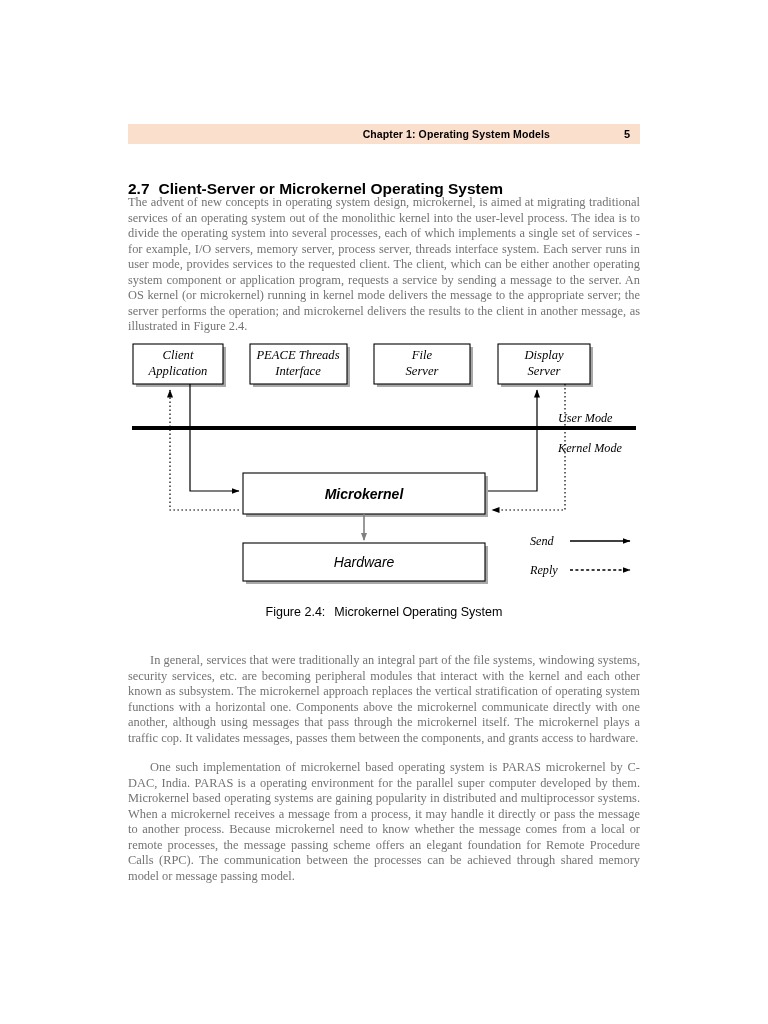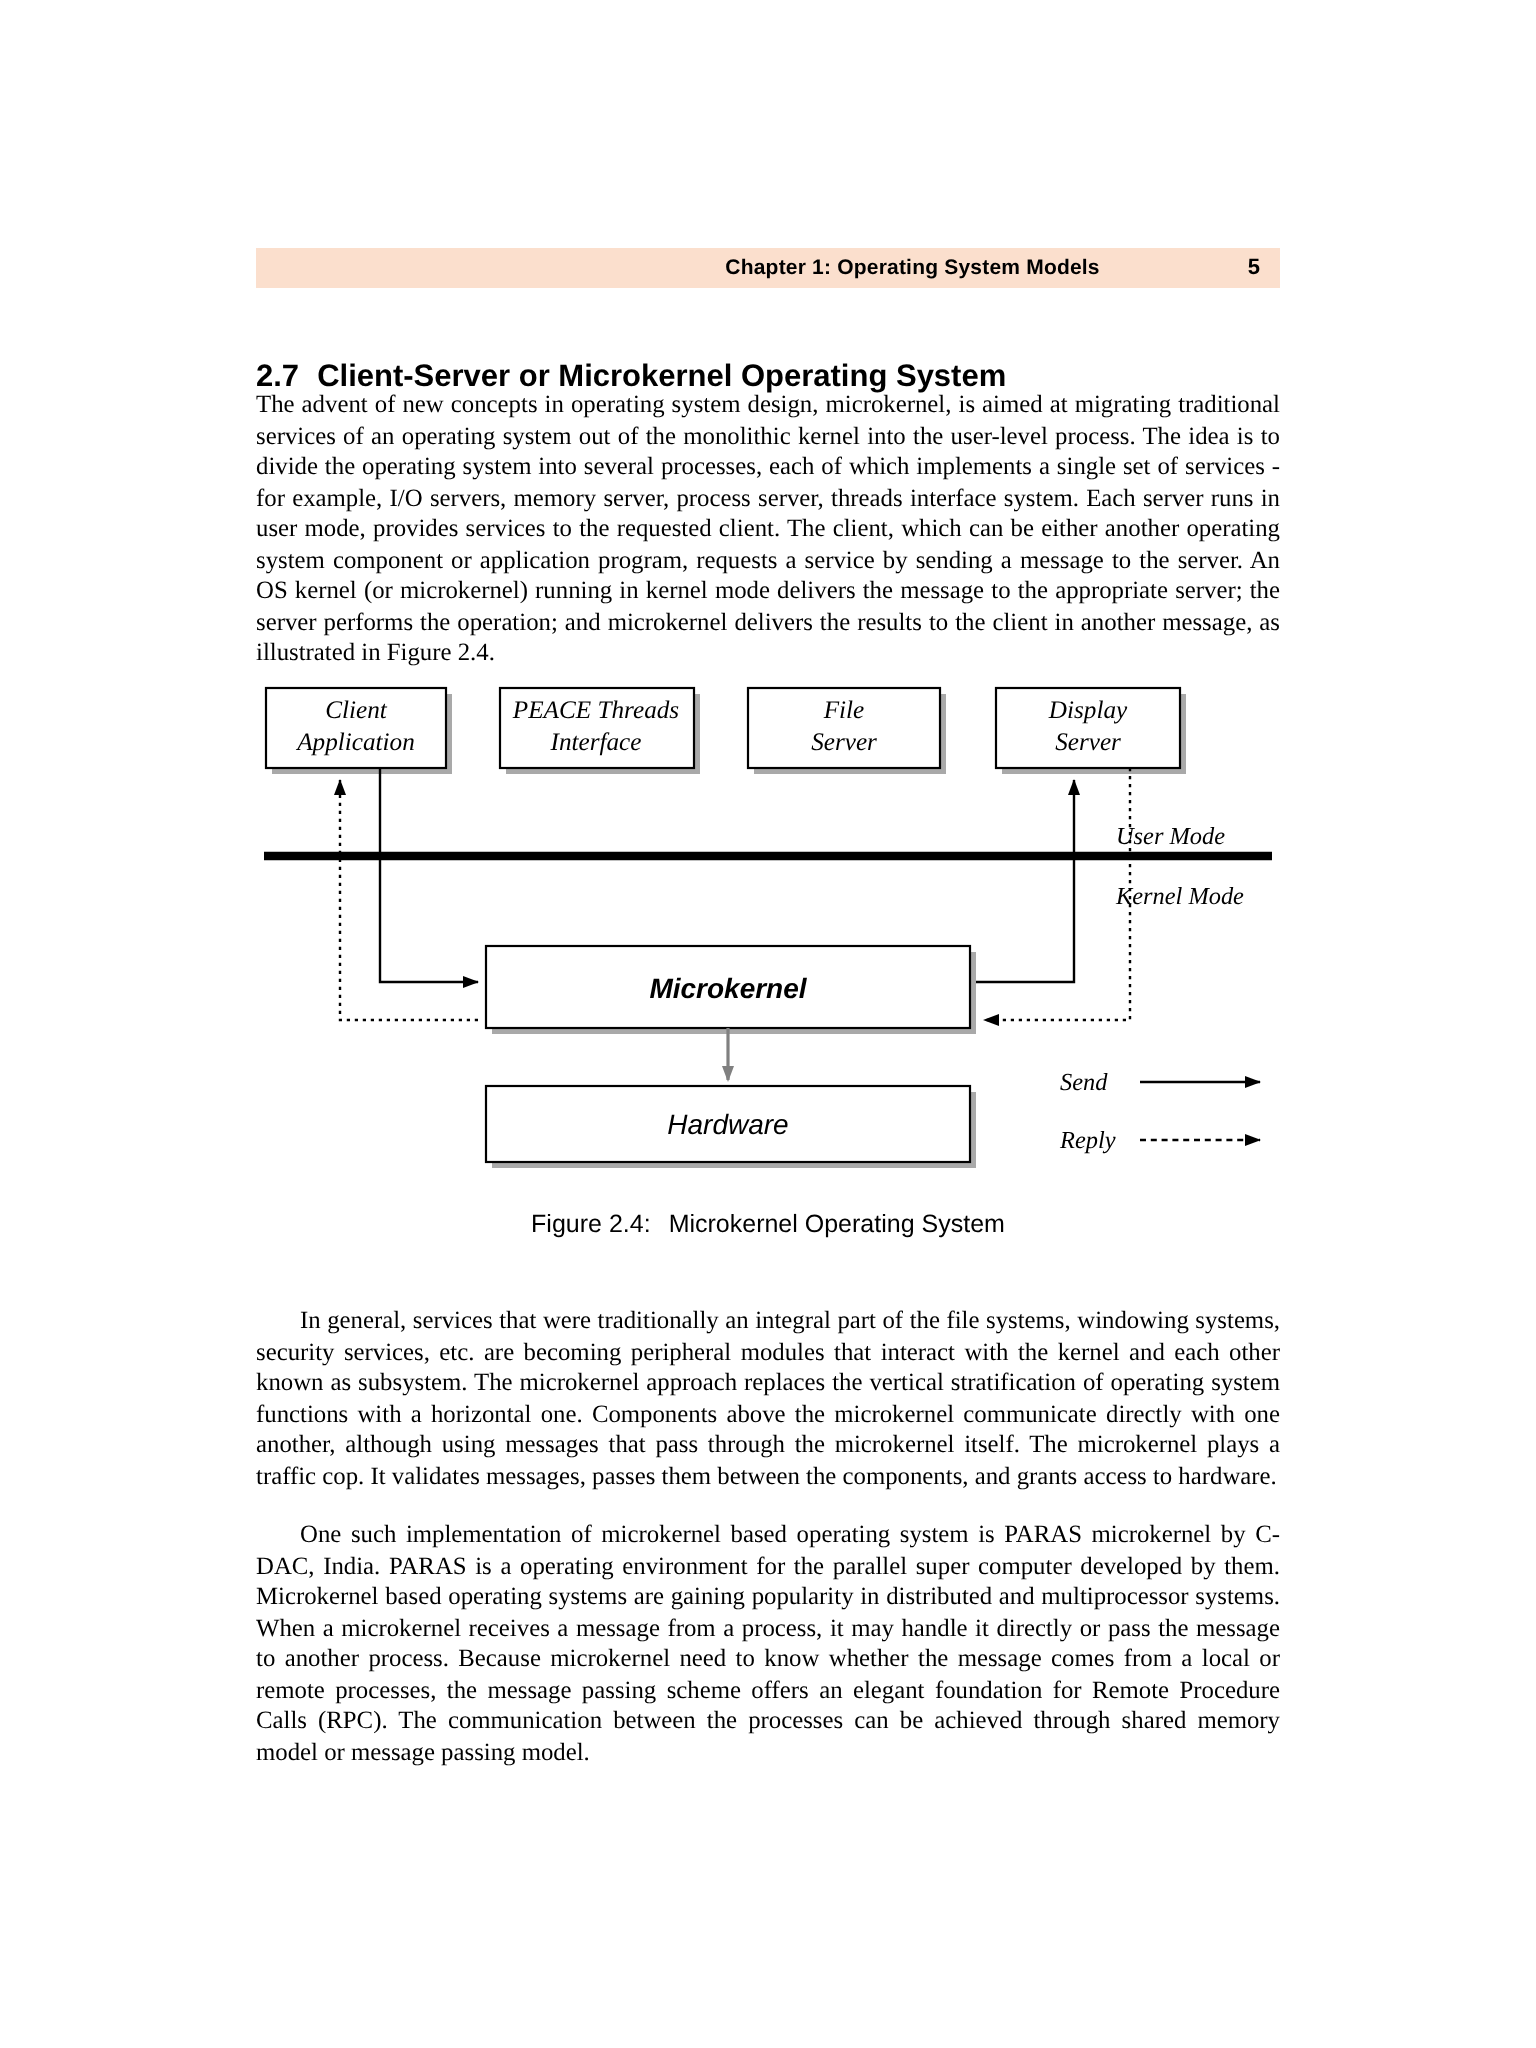--- a/index.html
+++ b/index.html
@@ -76,21 +76,21 @@
   .section-heading .sec-num { margin-right: 9px; }
 
   
   .body-text {
     position: absolute;
     left: 128px;
     width: 512px;
     font-size: 12.4px;
     line-height: 15.55px;
     text-align: justify;
-    color: #000000;
+    color: #737373;
   }
   .body-text.indent { text-indent: 22px; margin-top: 16px; }
 
   #para-1 { top: 195px; }
   #para-2 { top: 637px; }
   #para-3 { top: 744px; }
 
   
   .figure {
     position: absolute;

